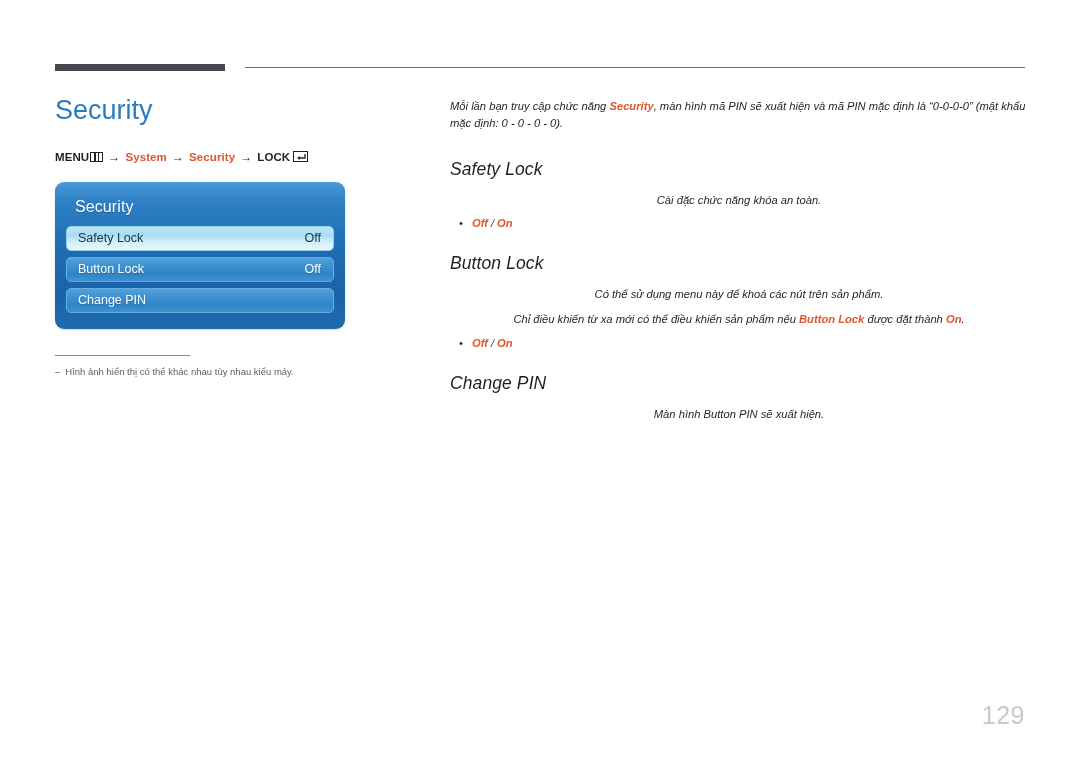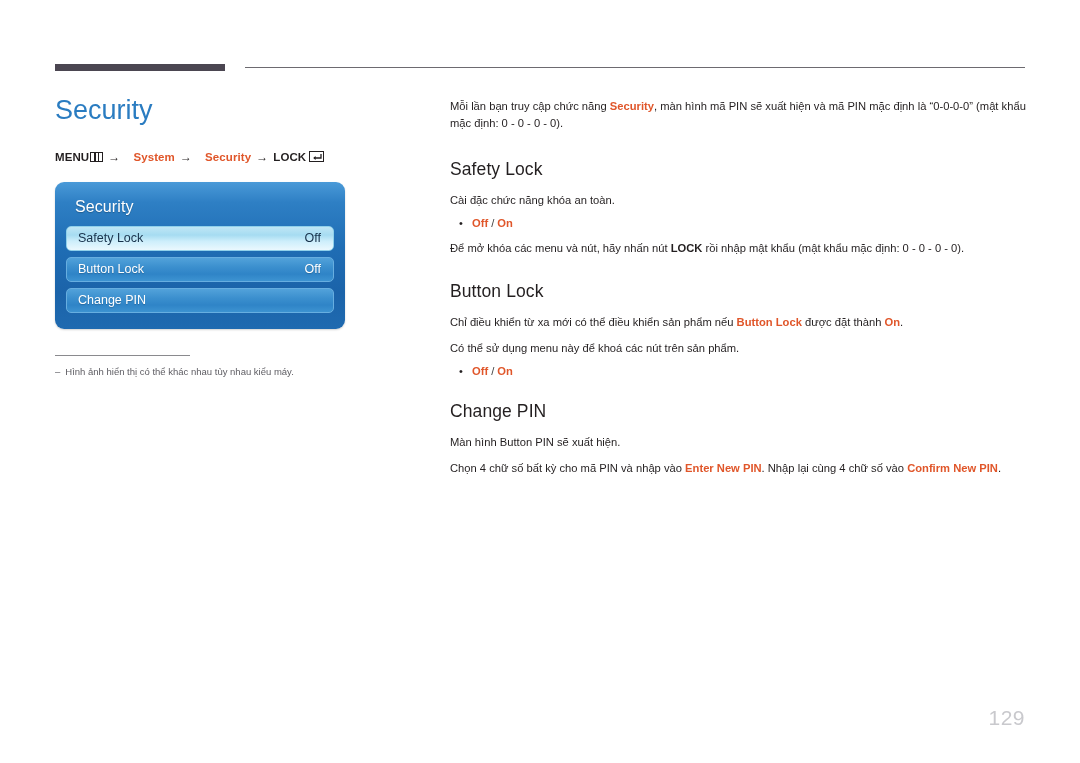--- a/index.html
+++ b/index.html
@@ -61,21 +61,21 @@
     margin-top: 24px;
     font-size: 11.5px;
     font-weight: bold;
     color: #231f20;
     white-space: nowrap;
     display: flex;
     align-items: center;
     gap: 0;
     letter-spacing: 0.1px;
   }
-  .breadcrumb .seg-orange { color: #e0562a; margin-left: 8px; }
+  .breadcrumb .seg-orange { color: #e0562a; }
   .breadcrumb .arrow {
     color: #231f20;
     font-weight: normal;
     padding: 0 5px;
     font-size: 12px;
   }
   .icon-menu {
     display: inline-block;
     width: 13px;
     height: 10px;
@@ -171,39 +171,41 @@
     gap: 5px;
   }
   .note .dash { color: #5e5d63; }
 
   
   .right-col {
     position: absolute;
     left: 450px;
     top: 98px;
     width: 578px;
+    font-style: italic;
   }
   .intro {
     font-size: 11.2px;
     line-height: 1.55;
     color: #231f20;
     margin: 0 0 26px 0;
   }
   h2.sec-head {
     font-size: 17.5px;
     font-weight: 400;
     color: #231f20;
     margin: 0 0 12px 0;
     letter-spacing: 0.1px;
   }
   p.body {
     font-size: 11.2px;
     line-height: 1.55;
     margin: 0 0 9px 0;
     color: #231f20;
+    text-align: center;
   }
   p.body.tight { margin-bottom: 8px; }
   .bullet {
     display: flex;
     align-items: baseline;
     gap: 0;
     margin: 0 0 11px 0;
     font-size: 11.2px;
   }
   .bullet .dot {
@@ -218,21 +220,21 @@
   .sec-block { margin-bottom: 24px; }
   .sec-block:last-child { margin-bottom: 0; }
   .o { color: #e0562a; font-weight: bold; }
   .b { font-weight: bold; color: #231f20; }
 
   
   .page-num {
     position: absolute;
     right: 55px;
     bottom: 33px;
-    font-size: 21px;
+    font-size: 25px;
     color: #c9c9cd;
     letter-spacing: 0.5px;
   }
 </style>
 </head>
 <body>
 
 <div class="top-rule">
   <div class="bar-dark"></div>
   <div class="bar-thin"></div>
@@ -293,35 +295,33 @@
 
   <div class="sec-block">
     <h2 class="sec-head">Safety Lock</h2>
     <p class="body tight">Cài đặc chức năng khóa an toàn.</p>
     <div class="bullet">
       <span class="dot">•</span>
       <span class="opt">Off</span>
       <span class="slash">/</span>
       <span class="opt">On</span>
     </div>
-    <p class="body"><span>Để mở khóa các menu và nút, hãy nhấn nút </span><span class="b">LOCK</span><span> rồi nhập mật khẩu (mật khẩu mặc định: 0 - 0 - 0 - 0).</span></p>
   </div>
 
   <div class="sec-block">
     <h2 class="sec-head">Button Lock</h2>
+    <p class="body tight">Có thể sử dụng menu này để khoá các nút trên sản phẩm.</p>
     <p class="body tight"><span>Chỉ điều khiển từ xa mới có thể điều khiển sản phẩm nếu </span><span class="o">Button Lock</span><span> được đặt thành </span><span class="o">On</span><span>.</span></p>
-    <p class="body tight">Có thể sử dụng menu này để khoá các nút trên sản phẩm.</p>
     <div class="bullet">
       <span class="dot">•</span>
       <span class="opt">Off</span>
       <span class="slash">/</span>
       <span class="opt">On</span>
     </div>
   </div>
 
   <div class="sec-block">
     <h2 class="sec-head">Change PIN</h2>
     <p class="body tight">Màn hình Button PIN sẽ xuất hiện.</p>
-    <p class="body tight"><span>Chọn 4 chữ số bất kỳ cho mã PIN và nhập vào </span><span class="o">Enter New PIN</span><span>. Nhập lại cùng 4 chữ số vào </span><span class="o">Confirm New PIN</span><span>.</span></p>
   </div>
 </div>
 
 <div class="page-num">129</div>
 
 </body></html>

